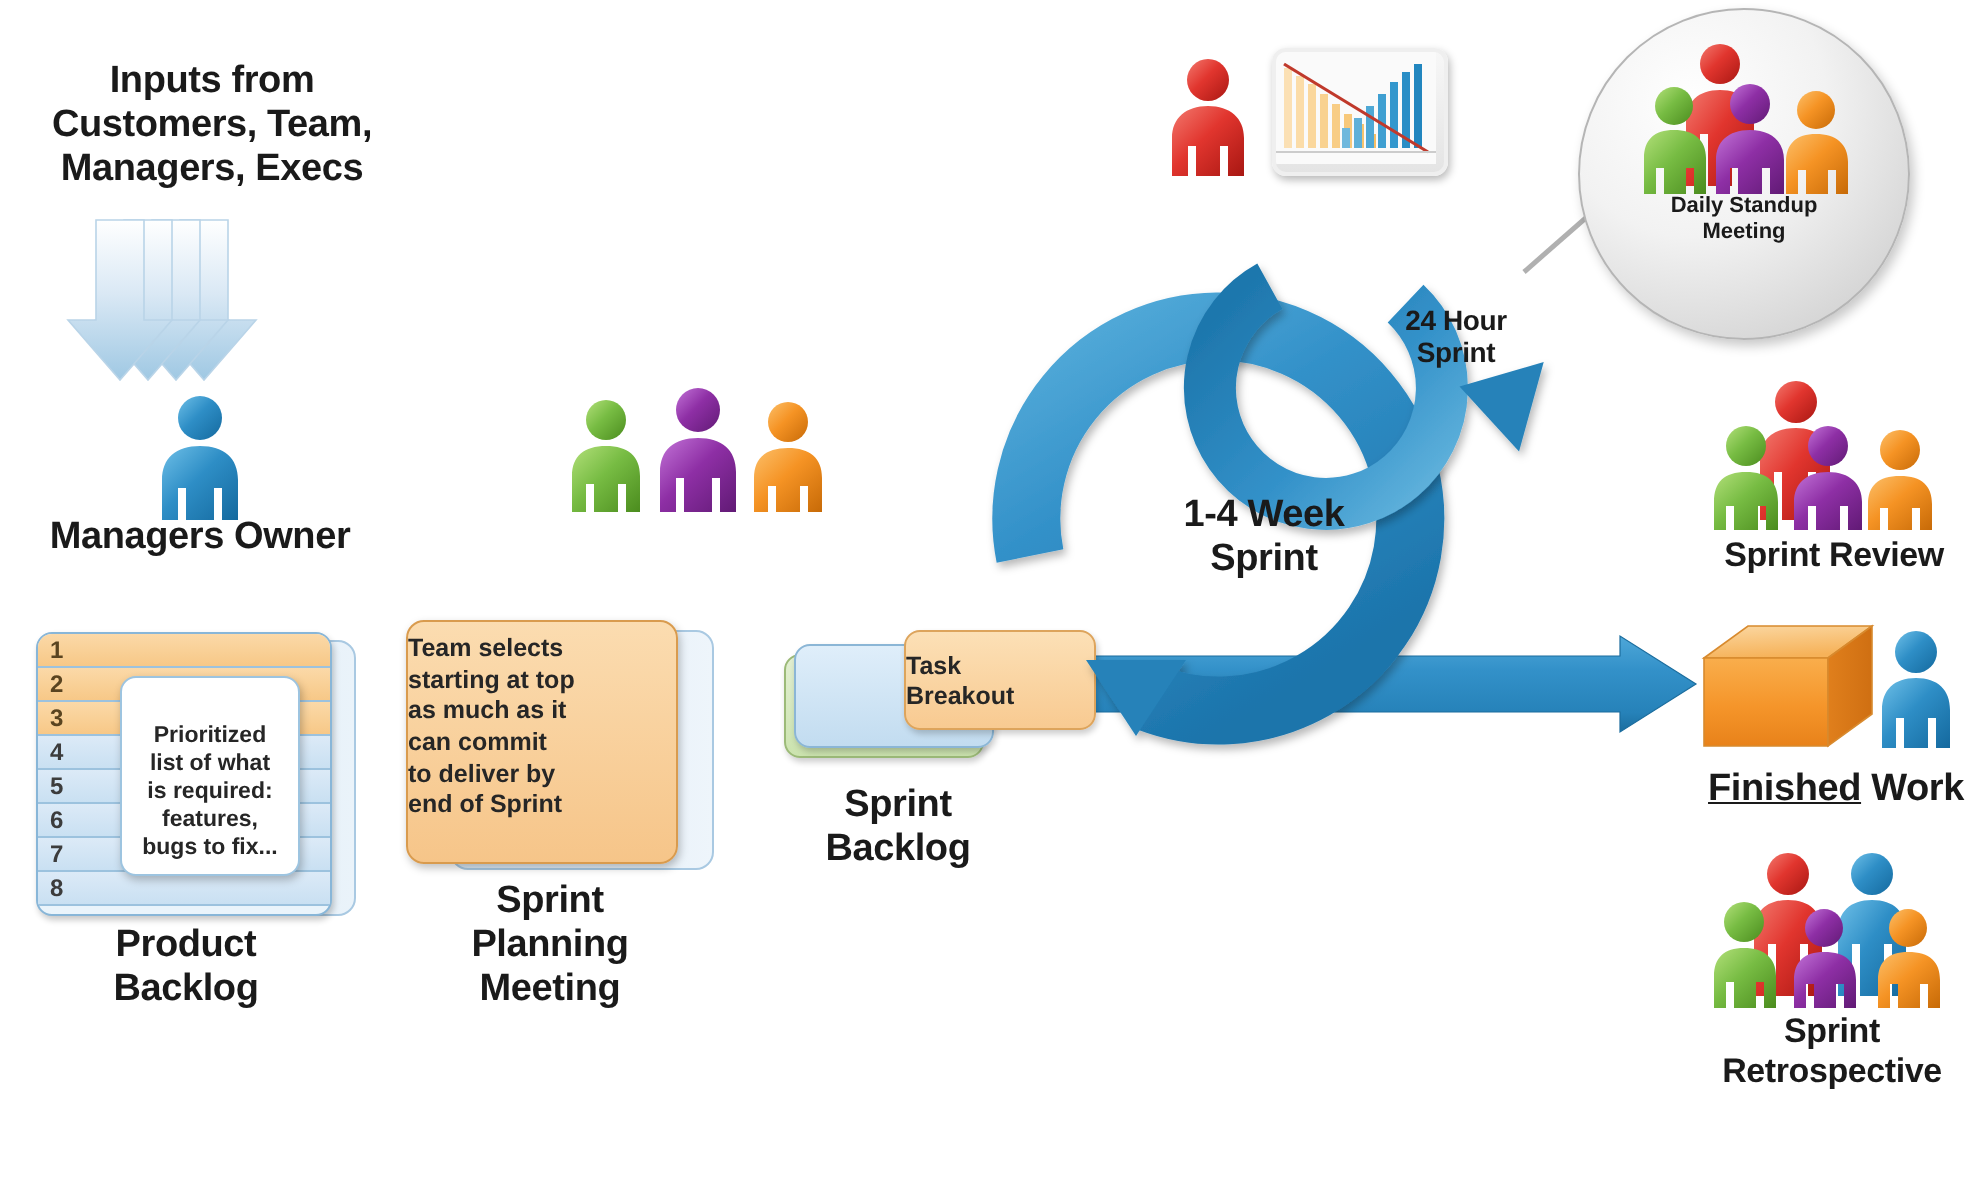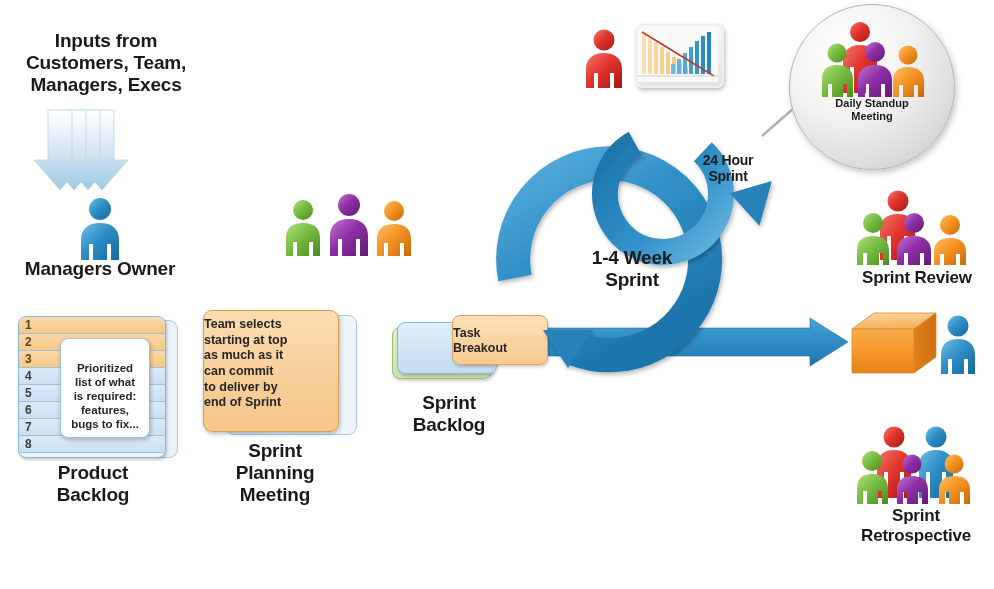--- a/index.html
+++ b/index.html
@@ -528,20 +528,21 @@
         <linearGradient id="fw-b" x1="0" y1="0" x2="1" y2="1">
             <stop offset="0%" stop-color="#6fc0e8"></stop>
             <stop offset="45%" stop-color="#2e8ec6"></stop>
             <stop offset="100%" stop-color="#14699e"></stop>
           </linearGradient>
       </defs>
       <circle cx="24" cy="12" r="10.5" fill="url(#fw-b)"></circle>
       <path d="M24,25 C13,25 7,31 7,41 L7,60 L14,60 L14,45 L18,45 L18,60 L30,60 L30,45 L34,45 L34,60 L41,60 L41,41 C41,31 35,25 24,25 Z" fill="url(#fw-b)"></path>
     </svg>
   </div>
+  <div class="lbl lbl-lg" style="left:842px; top:384px; width:152px;"><span class="u-underline">Finished</span><span> Work</span></div>
 
   <div class="person" style="left:854px; top:426px; width:126px; height:82px;">
     <svg width="126" height="82" viewBox="0 0 126 82">
       <defs>
         <linearGradient id="rt-r" x1="0" y1="0" x2="1" y2="1">
             <stop offset="0%" stop-color="#f37a6f"></stop>
             <stop offset="45%" stop-color="#e1352e"></stop>
             <stop offset="100%" stop-color="#a81712"></stop>
           </linearGradient>
         <linearGradient id="rt-b" x1="0" y1="0" x2="1" y2="1">

